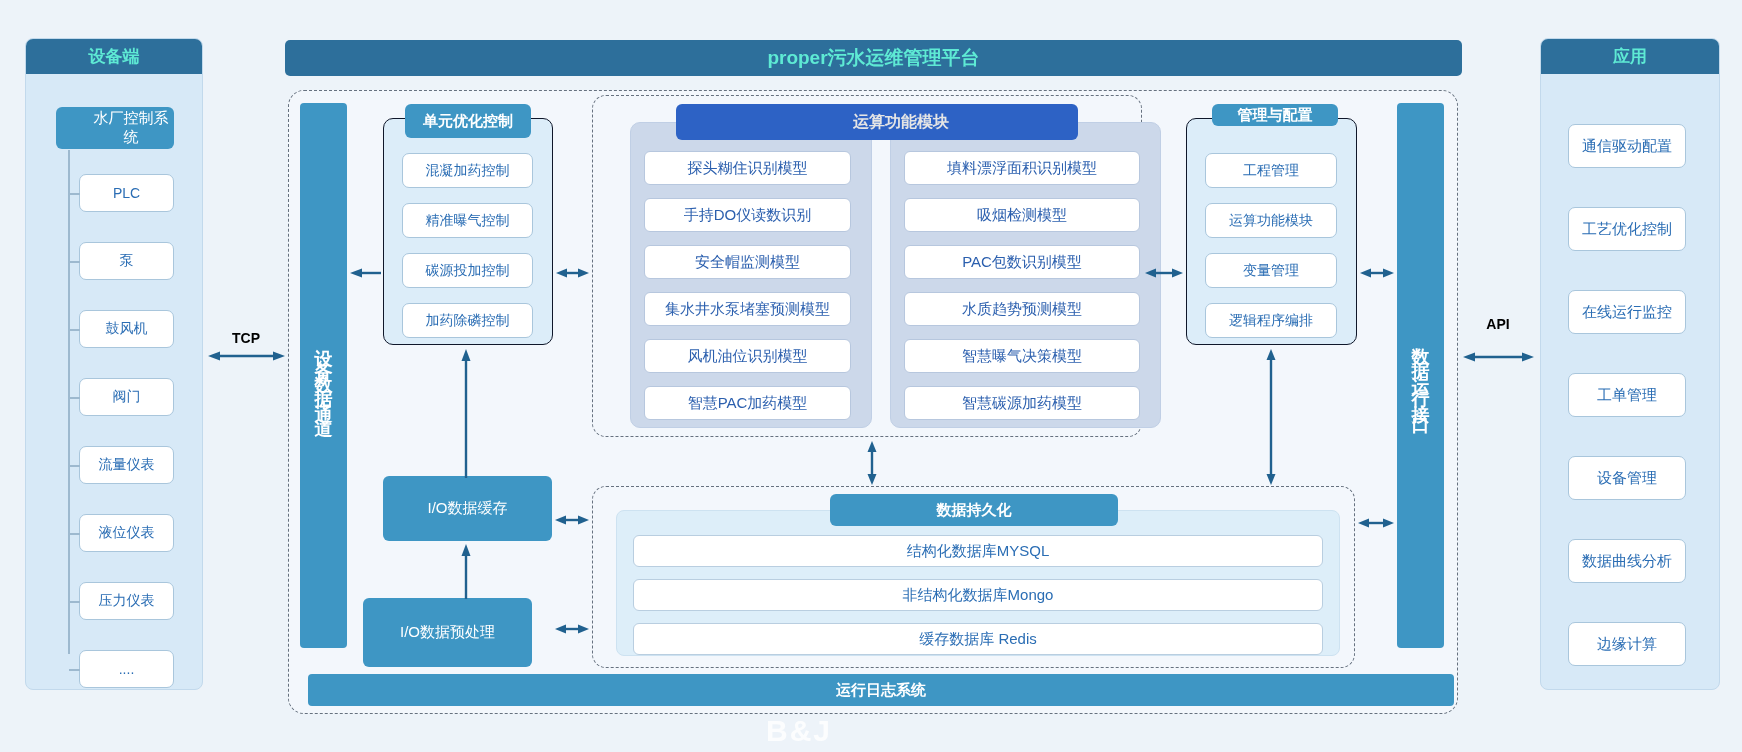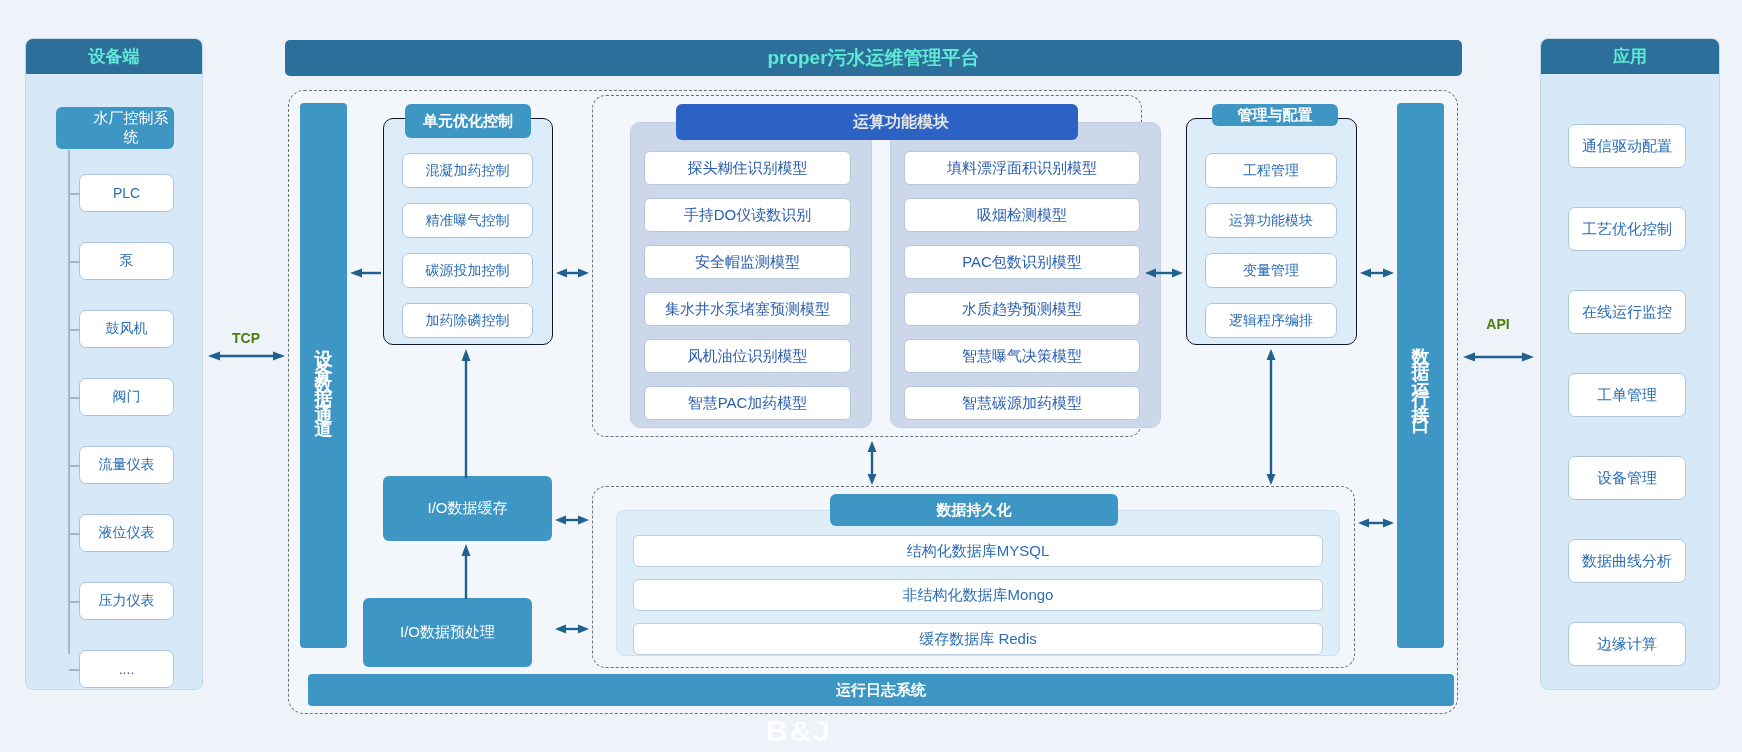--- a/index.html
+++ b/index.html
@@ -40,21 +40,21 @@
   .pers-items{left:16px;top:24px;right:16px;gap:12px;}
   .pers-item{height:30px;}
   
   .vbar{border-radius:4px;}
   .vbar span{writing-mode:vertical-rl;text-orientation:upright;letter-spacing:14px;
              color:#fff;font-weight:bold;font-size:18px;line-height:1;}
   
   .arr{position:absolute;overflow:visible;}
   .arr line{stroke:#20618f;stroke-width:2.4;}
   .arr polygon{fill:#20618f;}
-  .link-label{color:#4d7c0f;font-weight:bold;font-size:14px;text-align:center;}
+  .link-label{color:#000000;font-weight:bold;font-size:14px;text-align:center;}
   #watermark{color:#ffffff;opacity:0.85;font-weight:bold;font-size:30px;letter-spacing:2px;}
   #main-title{font-weight:bold;font-size:19px;border-radius:5px;}
   #log-bar{border-radius:4px;font-weight:bold;font-size:15px;margin-left:8px;}
   #compute-hdr{background:#2d62c5;color:#e5e5e5;border-radius:6px;font-weight:bold;font-size:16px;padding-left:48px;}
   .sys-box{border-radius:6px;font-size:15px;}
   .io-box{border-radius:6px;font-size:15px;}
 </style>
 </head>
 <body>
 

